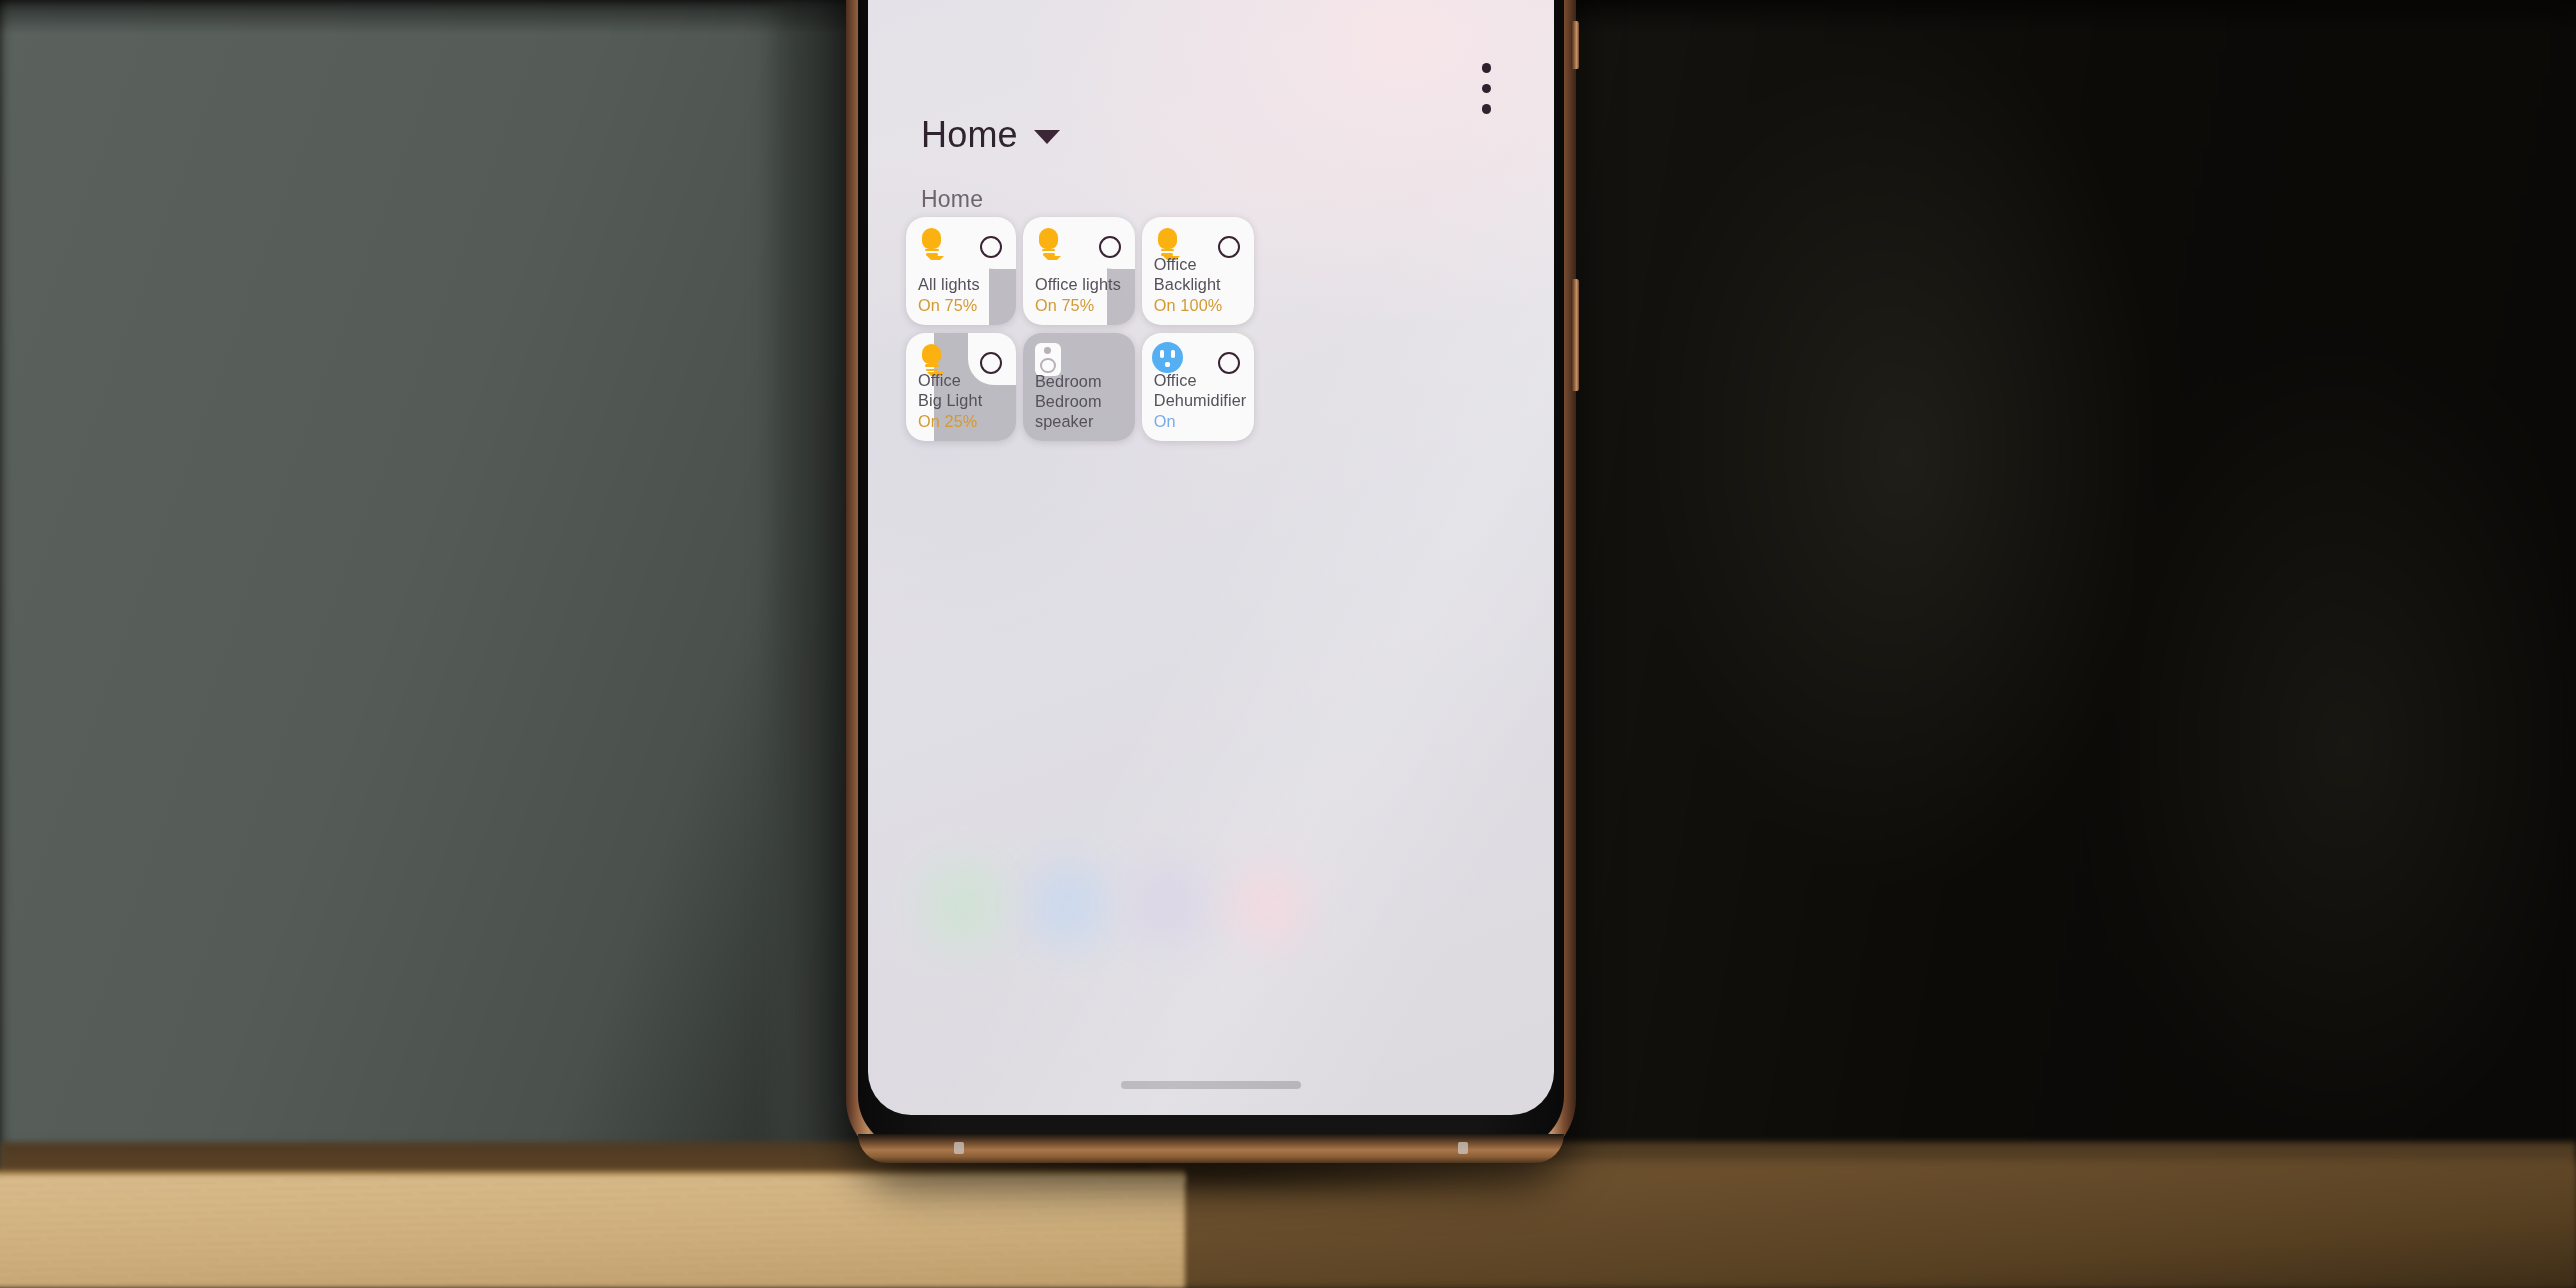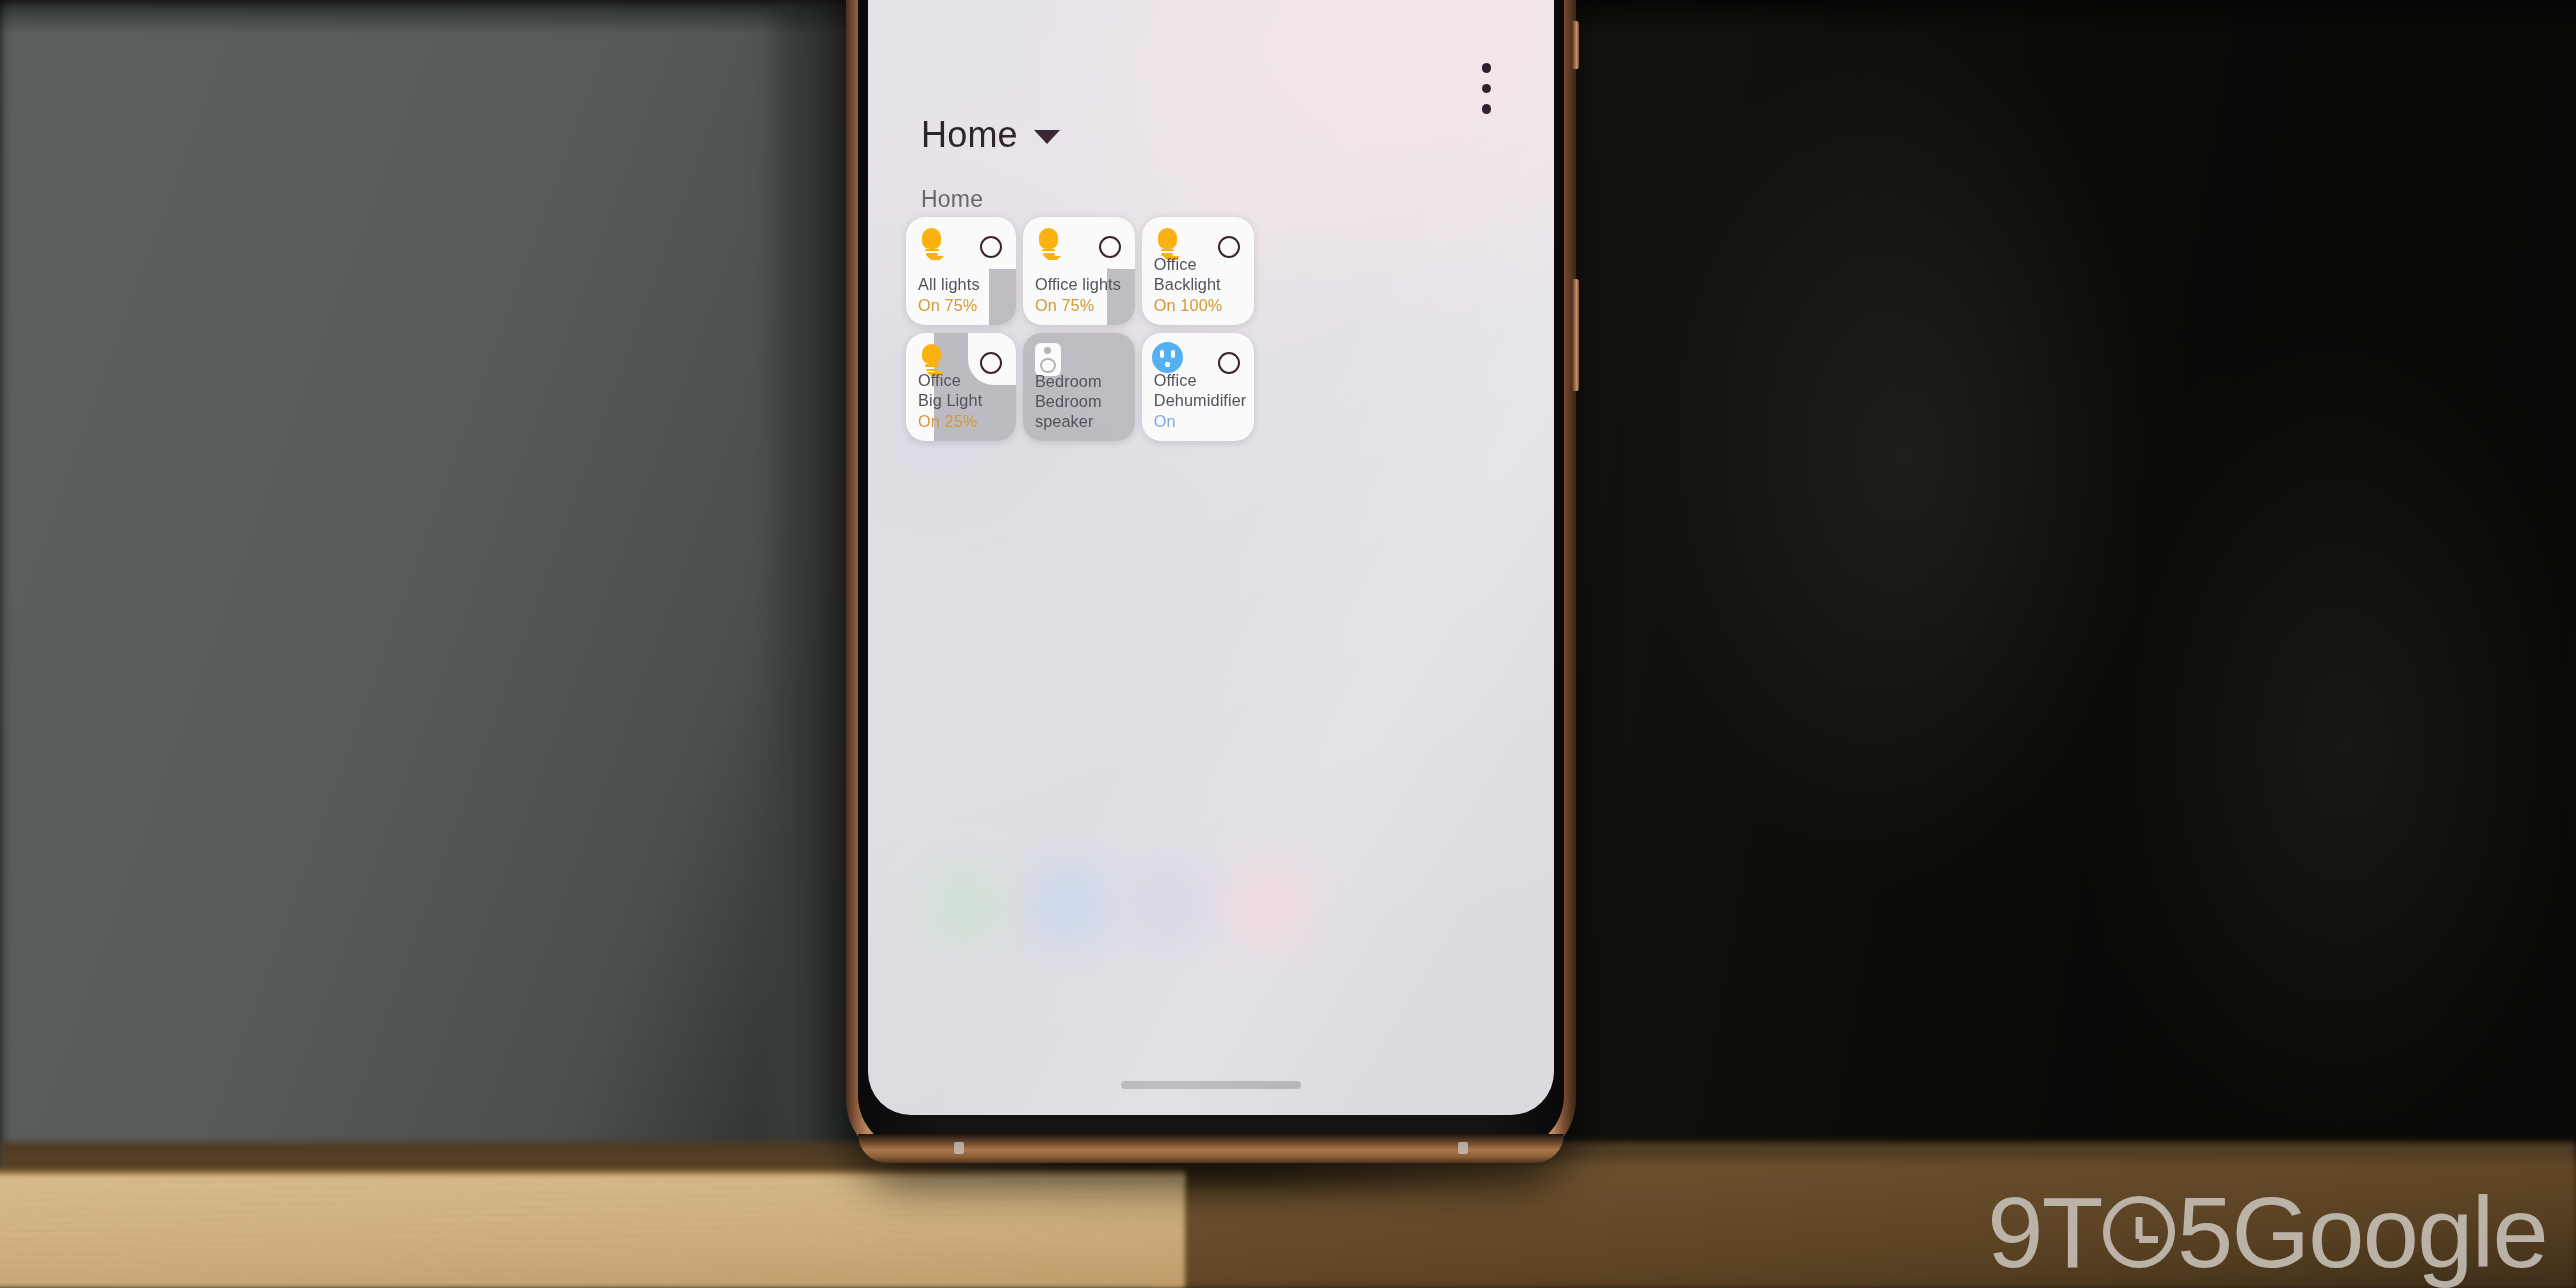--- a/index.html
+++ b/index.html
@@ -298,19 +298,14 @@
       </div>
       <div class="screen-sheen"></div>
     </div>
 
     <div class="frame-bottom">
       <span class="fb-notch" style="left:96px;"></span>
       <span class="fb-notch" style="right:96px;"></span>
     </div>
   </div>
 
-  <div class="wm">
-    <span>9T</span>
-    <span class="clk"></span>
-    <span>5Google</span>
-  </div>
 </div>
 
 
 </body></html>

